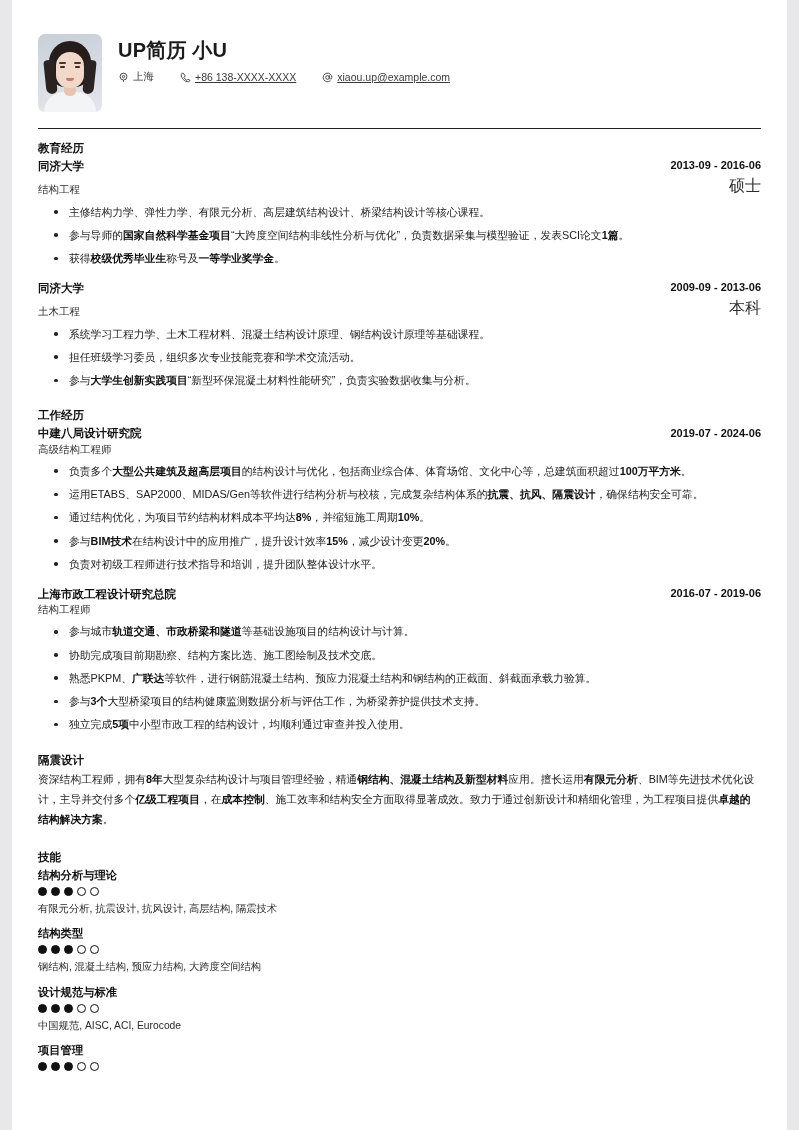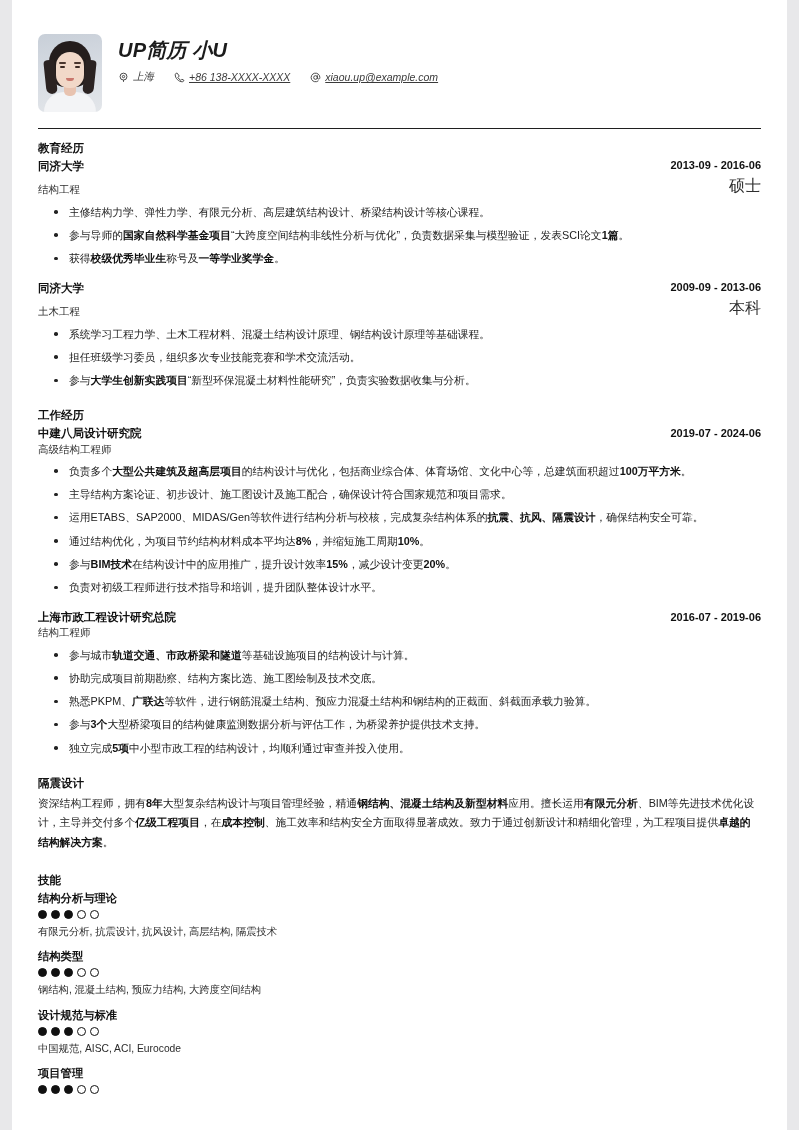--- a/index.html
+++ b/index.html
@@ -70,33 +70,33 @@
   }
   .av-body {
     position: absolute; left: 6px; bottom: 0; width: 52px; height: 20px;
     background: #f3f4f6; border-radius: 20px 20px 0 0;
   }
   .av-neck {
     position: absolute; left: 26px; bottom: 16px; width: 12px; height: 10px;
     background: #e8c3b0; border-radius: 0 0 5px 5px;
   }
 
-  .head-text { padding-top: 4px; font-style: italic; }
+  .head-text { padding-top: 4px; }
   .name {
     font-size: 20px;
     font-weight: 600;
     letter-spacing: .2px;
     color: #1b1b1b;
     line-height: 1.25;
     margin-bottom: 7px;
   }
   .contacts {
     display: flex;
     align-items: center;
-    gap: 14px;
+    gap: 20px;
     font-size: 10.5px;
     color: #3a3a3a;
     flex-wrap: wrap;
   }
   .contact { display: inline-flex; align-items: center; gap: 4px; margin-right: 6px; }
   .contact svg { display: block; }
   .c-link { text-decoration: underline; color: #3a3a3a; }
   .c-plain { color: #3a3a3a; }
 
   hr.rule {
@@ -280,21 +280,20 @@
           <div class="entry-row">
             <span class="org">中建八局设计研究院</span>
             <span class="dates">2019-07 - 2024-06</span>
           </div>
           <div class="entry-row">
             <span class="role">高级结构工程师</span>
             <span class="sub"></span>
           </div>
           <ul class="bullets">
             <li>负责多个<b>大型公共建筑及超高层项目</b>的结构设计与优化，包括商业综合体、体育场馆、文化中心等，总建筑面积超过<b>100万平方米</b>。</li>
-            <li>主导结构方案论证、初步设计、施工图设计及施工配合，确保设计符合国家规范和项目需求。</li>
             <li>运用ETABS、SAP2000、MIDAS/Gen等软件进行结构分析与校核，完成复杂结构体系的<b>抗震、抗风、隔震设计</b>，确保结构安全可靠。</li>
             <li>通过结构优化，为项目节约结构材料成本平均达<b>8%</b>，并缩短施工周期<b>10%</b>。</li>
             <li>参与<b>BIM技术</b>在结构设计中的应用推广，提升设计效率<b>15%</b>，减少设计变更<b>20%</b>。</li>
             <li>负责对初级工程师进行技术指导和培训，提升团队整体设计水平。</li>
           </ul>
         </div>
         <div class="entry">
           <div class="entry-row">
             <span class="org">上海市政工程设计研究总院</span>
             <span class="dates">2016-07 - 2019-06</span>

